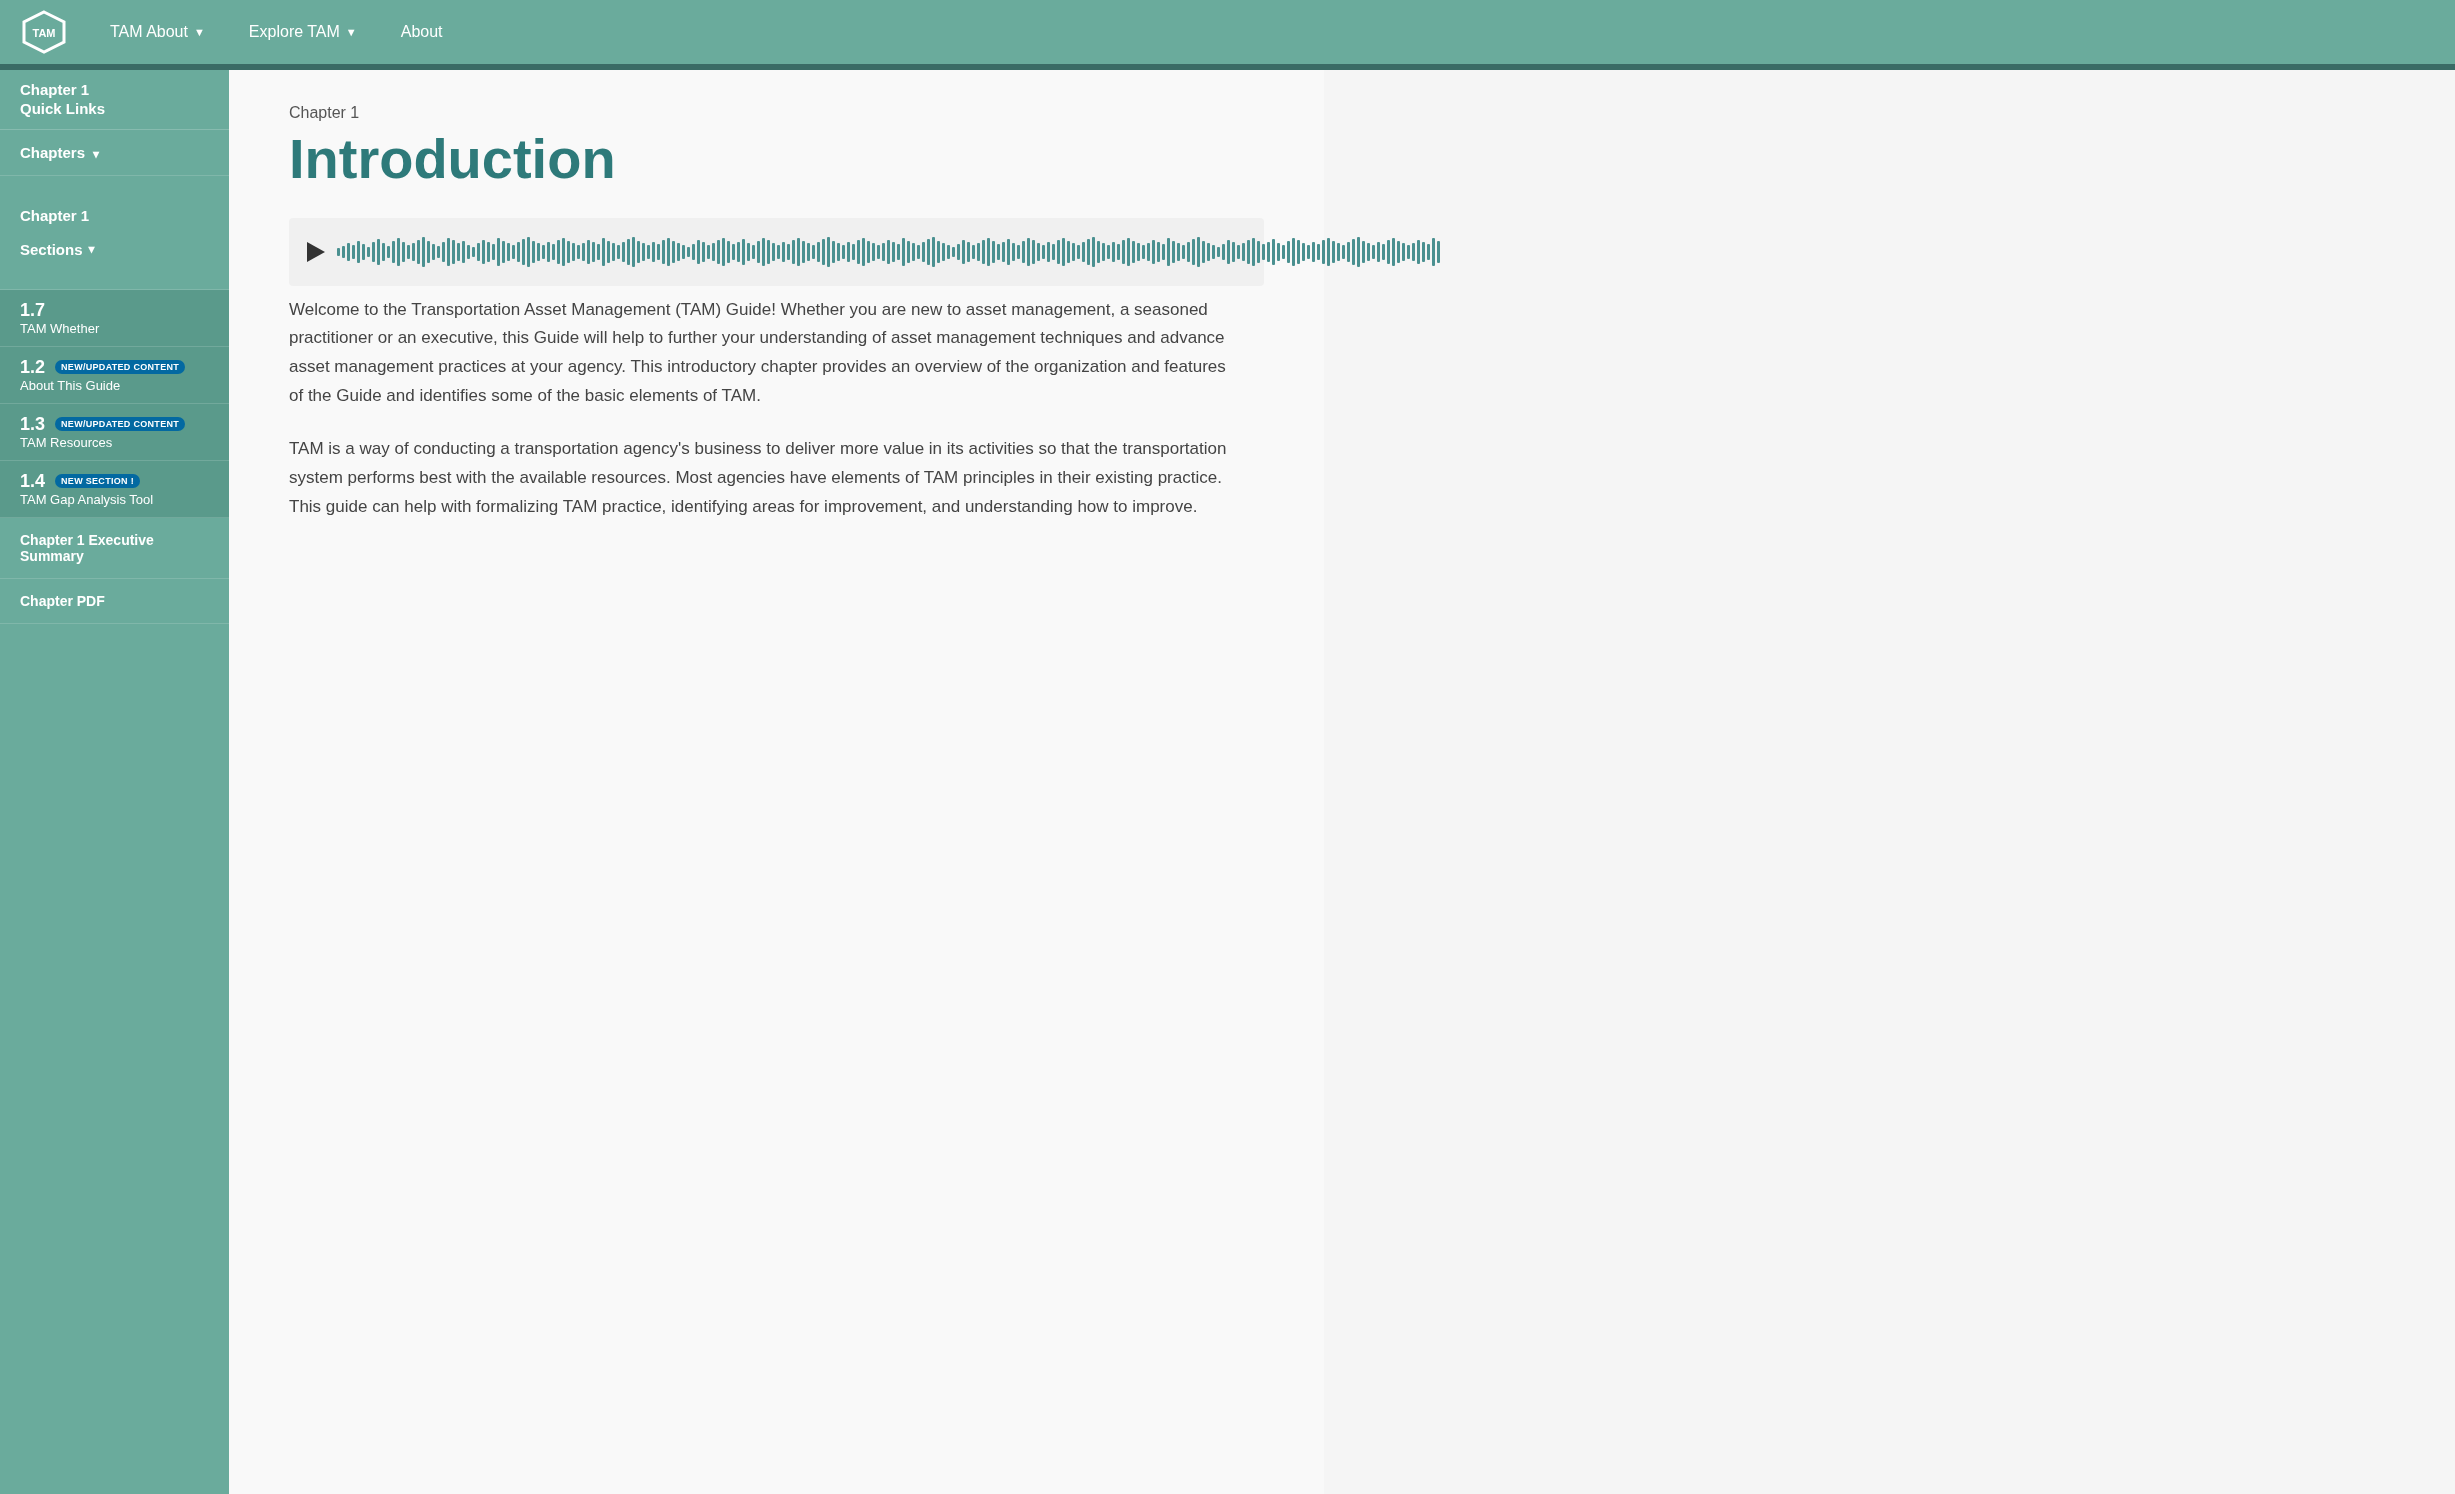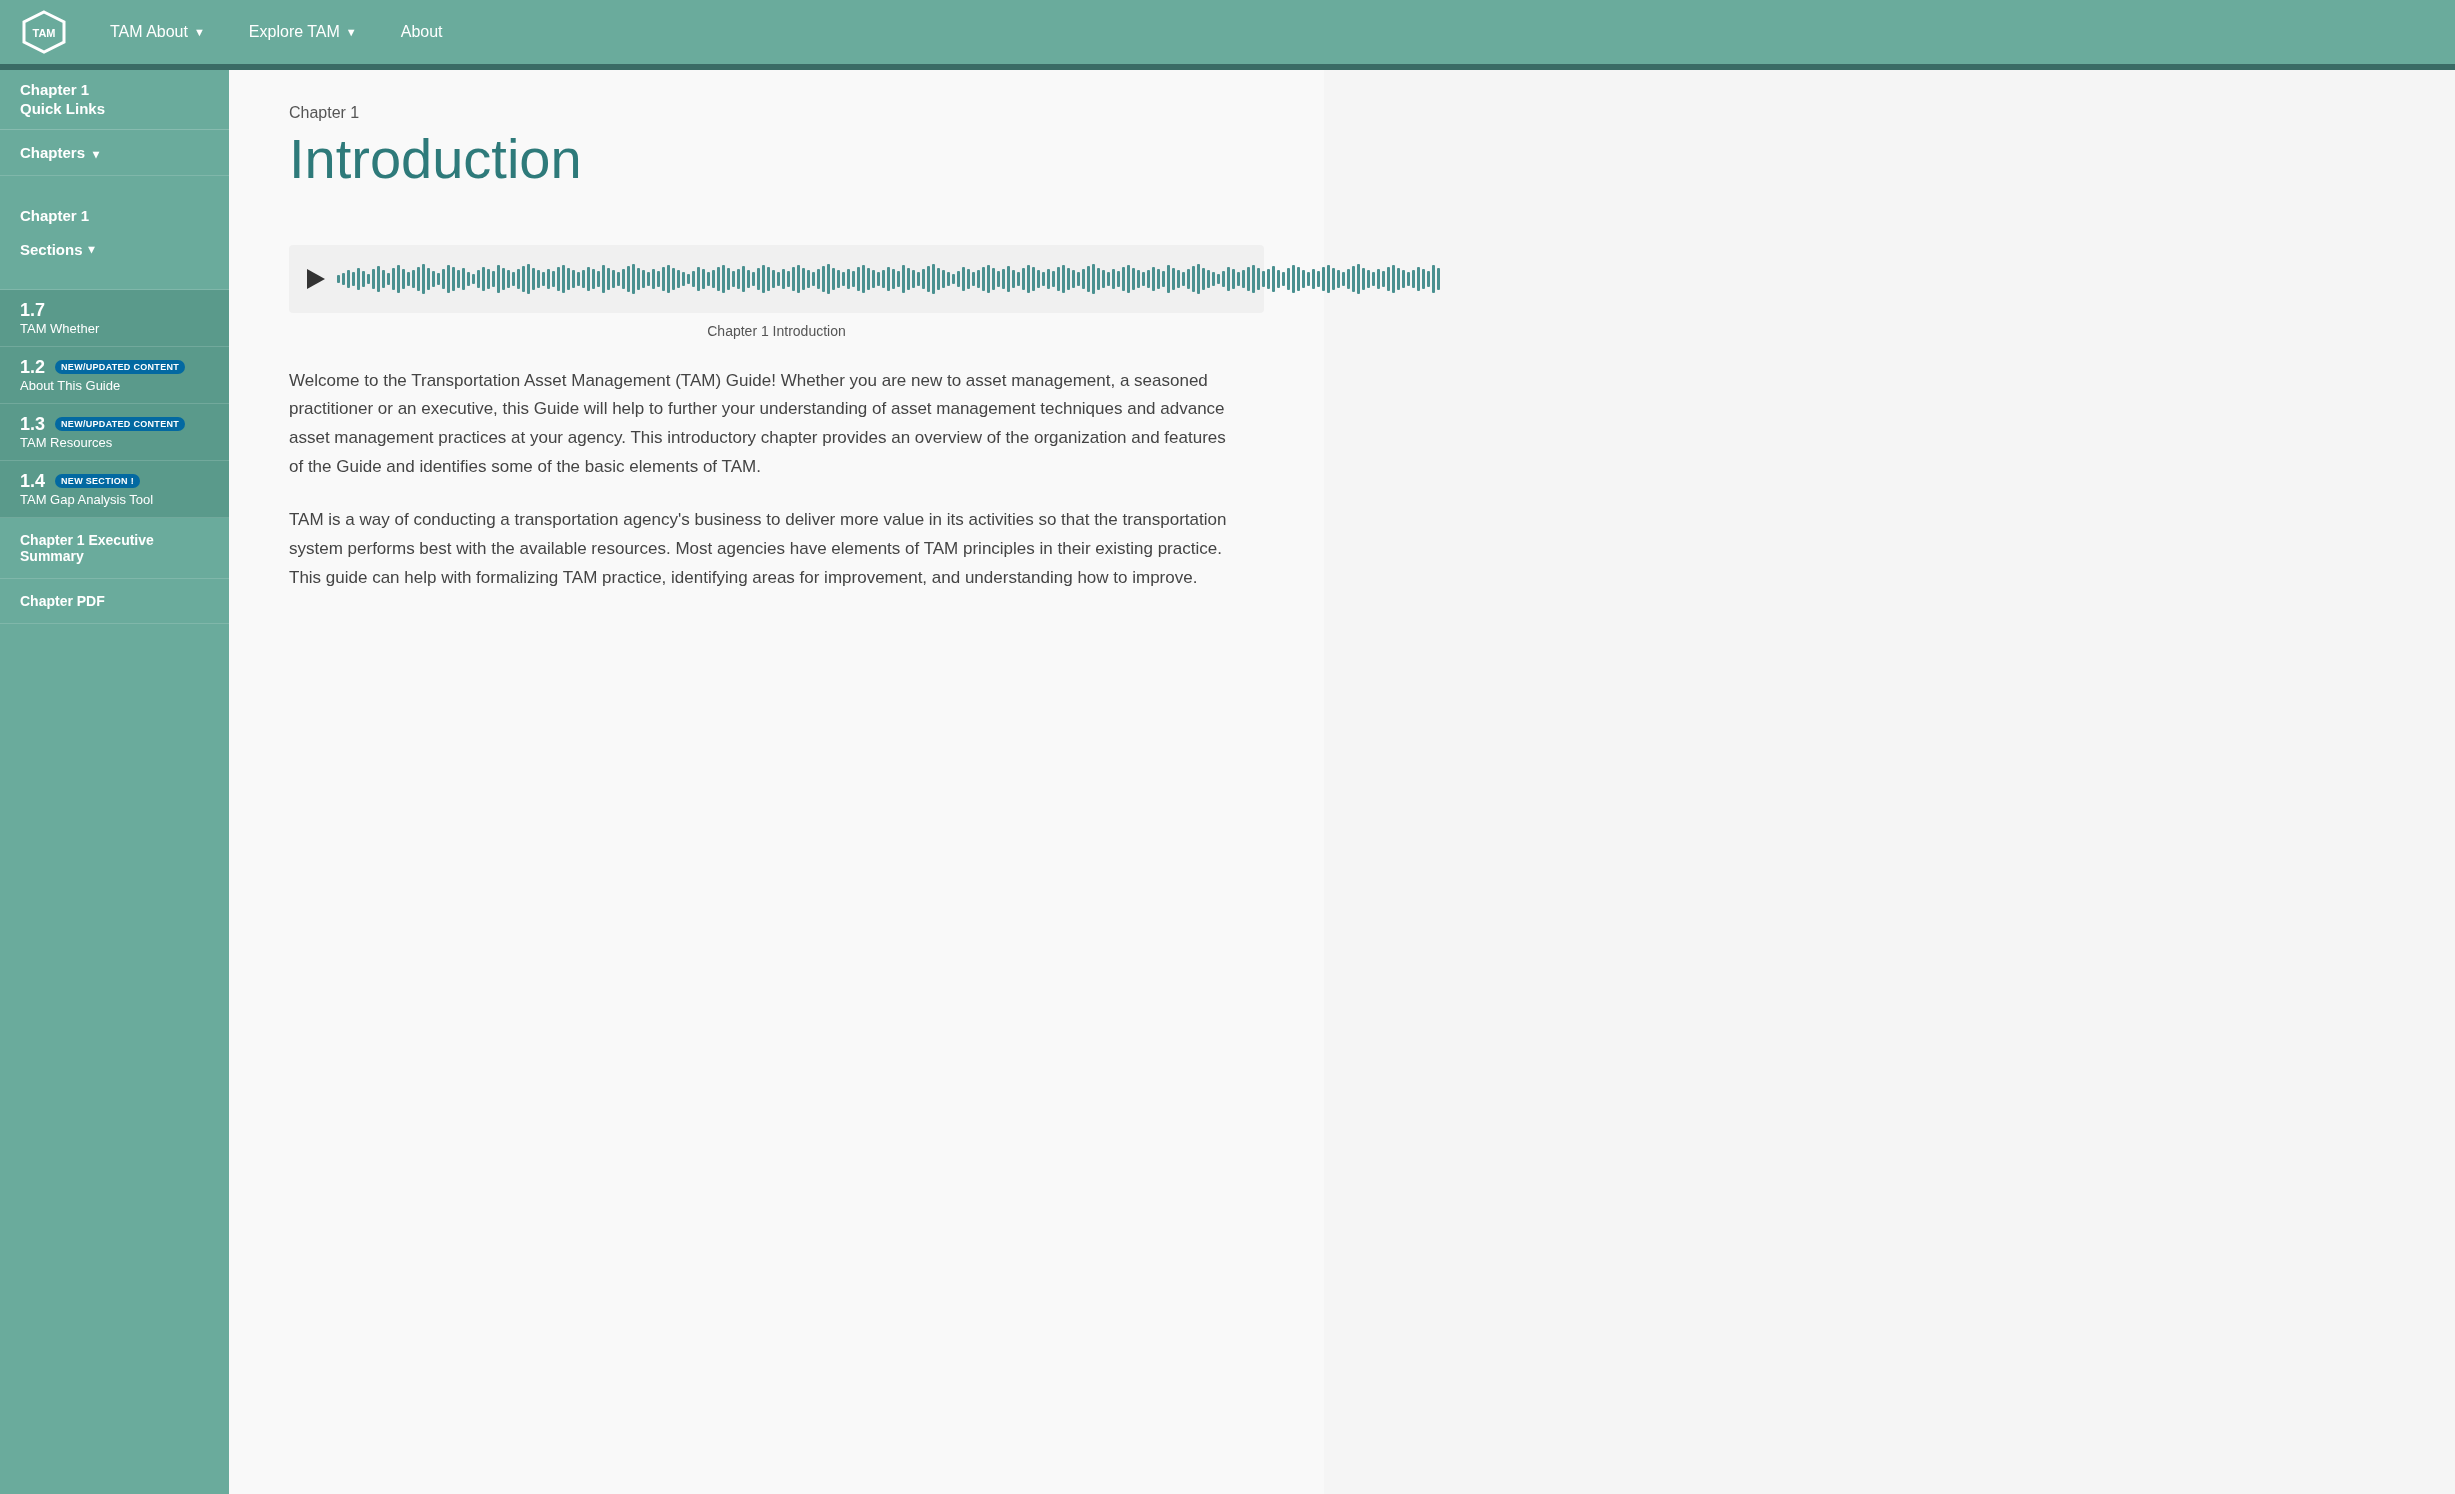--- a/index.html
+++ b/index.html
@@ -145,23 +145,23 @@
       max-width: 1095px;
     }
     .chapter-label {
       font-size: 16px;
       color: #555;
       font-weight: 500;
       margin-bottom: 6px;
     }
     .chapter-title {
       font-size: 56px;
-      font-weight: 400;
+      font-weight: 700;
       color: #2e7a7a;
-      margin-bottom: 55px;
+      margin-bottom: 28px;
       line-height: 1.1;
     }
     .audio-player {
       display: flex;
       align-items: center;
       gap: 12px;
       margin-bottom: 10px;
       background: #f0f0f0;
       padding: 14px 18px;
       border-radius: 4px;
@@ -536,20 +536,19 @@
           <div class="waveform-bar" style="height: 18px;"></div>
           <div class="waveform-bar" style="height: 14px;"></div>
           <div class="waveform-bar" style="height: 18px;"></div>
           <div class="waveform-bar" style="height: 24px;"></div>
           <div class="waveform-bar" style="height: 20px;"></div>
           <div class="waveform-bar" style="height: 16px;"></div>
           <div class="waveform-bar" style="height: 28px;"></div>
           <div class="waveform-bar" style="height: 22px;"></div>
         </div>
     </div>
-    <div class="audio-caption">Chapter 1 Introduction</div>
 
     <p class="content-text">Welcome to the Transportation Asset Management (TAM) Guide! Whether you are new to asset management, a seasoned practitioner or an executive, this Guide will help to further your understanding of asset management techniques and advance asset management practices at your agency. This introductory chapter provides an overview of the organization and features of the Guide and identifies some of the basic elements of TAM.</p>
     <p class="content-text">TAM is a way of conducting a transportation agency's business to deliver more value in its activities so that the transportation system performs best with the available resources. Most agencies have elements of TAM principles in their existing practice. This guide can help with formalizing TAM practice, identifying areas for improvement, and understanding how to improve.</p>
 
   </main>
 </div>
 
 
 </body></html>

